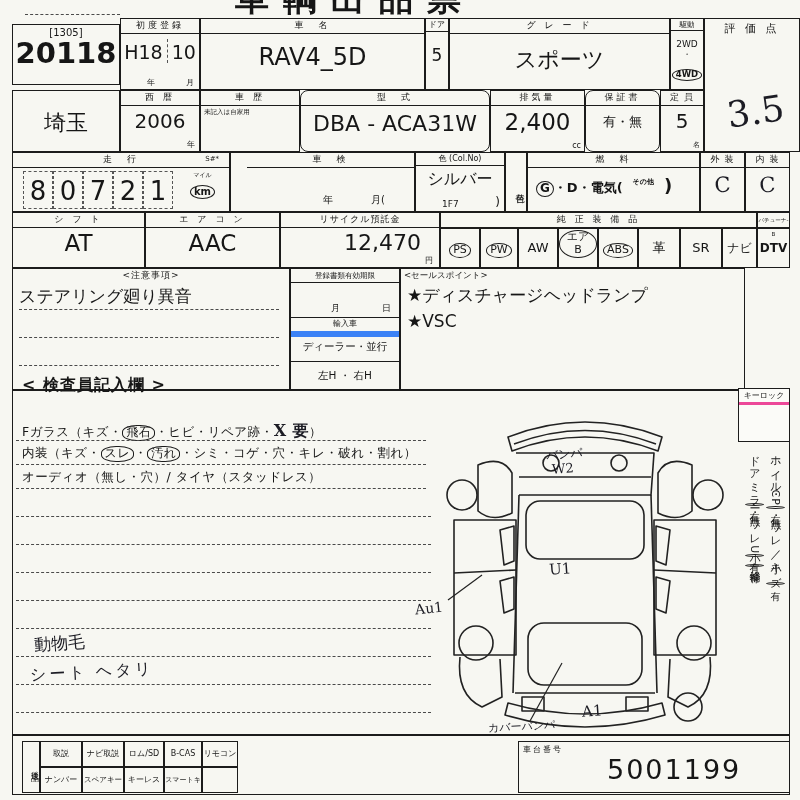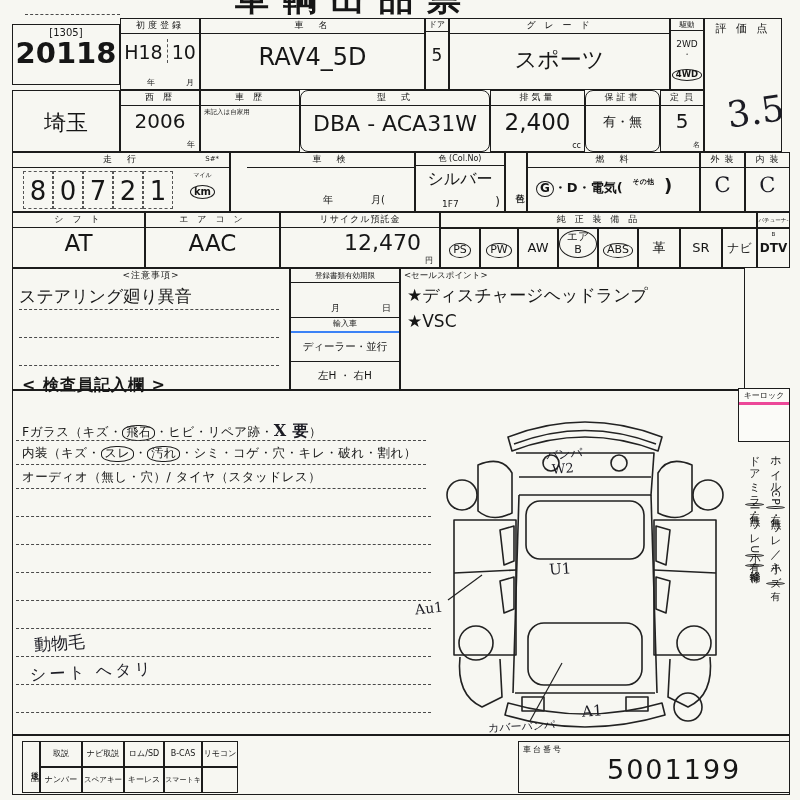--- a/index.html
+++ b/index.html
@@ -62,21 +62,21 @@
 
   <div class="cell" style="left:670px;top:18px;width:34px;height:72px;">
     <div class="hdr" style="letter-spacing:0;font-size:7.5px;border-bottom:1px solid #1c1c1c;">駆動</div>
     <div style="text-align:center;font-size:9px;margin-top:8px;">2WD</div>
     <div style="text-align:center;font-size:8px;">・</div>
     <div style="text-align:center;margin-top:2px;">
       <span class="circ" style="font-size:8.5px;font-weight:bold;">4WD</span>
     </div>
   </div>
 
-  <div class="cell" style="left:704px;top:18px;width:78px;height:134px;">
+  <div class="cell" style="left:704px;top:18px;width:96px;height:134px;">
     <div class="hdr" style="font-size:11px;margin-top:2px;">評 価 点</div>
     <div class="hw" style="position:absolute;left:22px;top:72px;font-size:36px;transform:rotate(-8deg);">3.5</div>
   </div>
 
   <div class="cell" style="left:12px;top:90px;width:108px;height:62px;">
     <div class="big" style="top:17px;font-size:22px;">埼玉</div>
   </div>
 
   <div class="cell" style="left:120px;top:90px;width:80px;height:62px;">
     <div class="hdr hdru">西 暦</div>
@@ -196,21 +196,21 @@
     <div class="dash" style="left:6px;top:68px;width:260px;"></div>
     <div class="dash" style="left:6px;top:96px;width:260px;"></div>
   </div>
 
   <div class="cell" style="left:290px;top:268px;width:110px;height:122px;">
     <div class="tiny" style="font-size:7.5px;text-align:center;border-bottom:1px solid #1c1c1c;line-height:13px;">登録書類有効期限</div>
     <div style="position:absolute;left:0;top:13px;width:100%;height:35px;border-bottom:1px solid #1c1c1c;">
       <span style="position:absolute;left:40px;bottom:2px;font-size:9px;">月</span>
       <span style="position:absolute;right:8px;bottom:2px;font-size:9px;">日</span>
     </div>
-    <div style="position:absolute;left:0;top:48px;width:100%;font-size:8px;text-align:center;line-height:14px;border-bottom:2px solid #3b82f6;">輸入車</div>
+    <div style="position:absolute;left:0;top:48px;width:100%;font-size:8px;text-align:center;line-height:14px;border-bottom:6px solid #3b82f6;">輸入車</div>
     <div style="position:absolute;left:0;top:62px;width:100%;height:30px;font-size:10.5px;text-align:center;line-height:30px;border-bottom:1px solid #1c1c1c;">ディーラー・並行</div>
     <div style="position:absolute;left:0;top:92px;width:100%;font-size:10.5px;text-align:center;line-height:28px;">左H ・ 右H</div>
   </div>
 
   <div class="cell" style="left:400px;top:268px;width:345px;height:122px;">
     <div class="tiny" style="font-size:8.5px;margin:1px 0 0 3px;">&lt;セールスポイント&gt;</div>
     <div style="position:absolute;left:6px;top:15px;font-size:17px;">★ディスチャージヘッドランプ</div>
     <div style="position:absolute;left:6px;top:42px;font-size:17px;">★VSC</div>
   </div>
 

